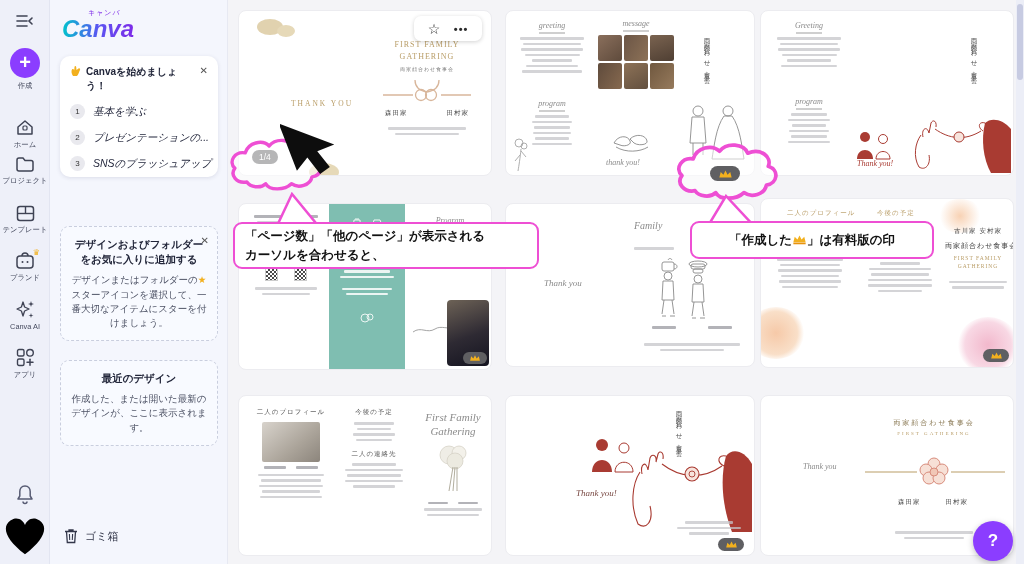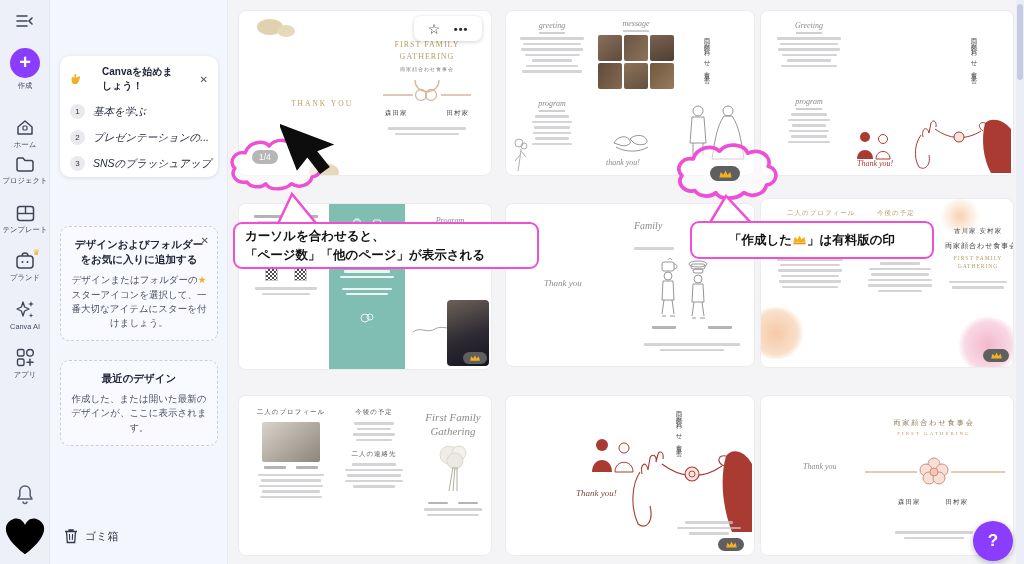--- a/index.html
+++ b/index.html
@@ -19,21 +19,21 @@
   
   .panel { position:absolute; left:50px; top:0; width:178px; height:564px;
     background:#f4f6fd; border-right:1px solid #e7e9f2; z-index:4; }
   .logo-wrap { position:absolute; left:12px; top:8px; }
   .logo-sub { display:block; font-size:7px; color:#7d2ae8; letter-spacing:1px; margin-left:26px; }
   .logo-text { font-size:24px; font-weight:bold; font-style:italic;
     background:linear-gradient(90deg,#00c4cc,#5a55f2,#7d2ae8);
     -webkit-background-clip:text; background-clip:text; color:transparent; line-height:22px; }
   .gs-card { position:absolute; left:10px; top:56px; width:158px; background:#fff;
     border-radius:10px; box-shadow:0 1px 4px rgba(40,40,80,.12); padding:9px 10px 6px; }
-  .gs-head { display:flex; align-items:center; gap:20px; }
+  .gs-head { display:flex; gap:4px; }
   .gs-title { font-size:10px; font-weight:bold; color:#22263a; flex:1; }
   .gs-close { font-size:10px; color:#555; cursor:pointer; }
   .gs-step { display:flex; align-items:center; gap:8px; margin-top:11px; cursor:pointer; }
   .gs-num { width:15px; height:15px; border-radius:50%; background:#e9e9ee; font-size:8px;
     color:#333; text-align:center; line-height:15px; flex:none; }
   .gs-step-label { font-size:10.5px; color:#23273c; white-space:nowrap;font-style:italic; }
   .dash-box { position:absolute; left:10px; width:158px; border:1.5px dashed #c9cede;
     border-radius:9px; padding:10px 9px; background:#f8faff; }
   .dash-title { font-size:10.5px; font-weight:bold; color:#22263a; text-align:center; line-height:1.45; }
   .dash-close { position:absolute; right:8px; top:8px; font-size:10px; color:#555; cursor:pointer; }
@@ -179,20 +179,24 @@
   </div>
 </div>
 
 <div class="heart">
   <svg width="42" height="44" viewBox="0 0 46 44">
     <path d="M23 42 C2 26 -3 12 7 5 C14 0 21 4 23 10 C25 4 32 0 39 5 C49 12 44 26 23 42 Z" fill="#000"></path>
   </svg>
 </div>
 
 <div class="panel">
+  <div class="logo-wrap">
+    <span class="logo-sub">キャンバ</span>
+    <span class="logo-text">Canva</span>
+  </div>
 
   <div class="gs-card">
     <div class="gs-head">
       <svg width="12" height="12" viewBox="0 0 12 12">
         <path d="M3 11 C1.5 9 1 6 2 4.5 C3 3.5 4 4.5 4.2 5.5 L4.5 2 C4.6 .8 6 .8 6.2 2 L6.5 5 L8.5 3.5 C9.5 2.8 10.6 3.8 10 5 C9 7 8.5 9.5 7 11 Z" fill="#f2b01e"></path>
       </svg>
       <span class="gs-title">Canvaを始めましょう！</span>
       <span class="gs-close">✕</span>
     </div>
     <div class="gs-step">
@@ -618,22 +622,22 @@
   </svg>
 
   <svg class="cursor-arrow" style="left:52px;top:116px;" width="82" height="70" viewBox="0 0 41 35">
     <path d="M2 1 L6 26 L12.5 20.5 L17 30 L22.5 27.5 L18 18.5 L27 17 Z" fill="#0d0d0d" transform="rotate(-12 14 15)"></path>
   </svg>
 
   <svg class="tail" style="left:40px;top:192px;" width="60" height="36" viewBox="0 0 60 36">
     <polygon points="8,36 24,2 52,36" fill="#fff" stroke="#ee4fd4" stroke-width="2.5"></polygon>
   </svg>
   <div class="callout-box" style="left:5px;top:222px;width:306px;height:47px;">
+    <span class="callout-text">「ページ数」「他のページ」が表示される</span>
     <span class="callout-text">カーソルを合わせると、</span>
-    <span class="callout-text">「ページ数」「他のページ」が表示される</span>
   </div>
 
   <svg class="cloud" style="left:446px;top:140px;" width="106" height="62" viewBox="0 0 112 66">
     <path d="M22 54 C10 56 2 46 8 38 C0 30 8 18 20 20 C24 8 40 4 48 12 C56 2 74 4 78 14 C92 8 104 18 100 28 C112 32 110 46 98 48 C96 58 82 62 74 56 C66 64 48 64 44 56 C38 62 26 60 22 54 Z" fill="rgba(255,255,255,.55)" stroke="#ee4fd4" stroke-width="4" stroke-linejoin="round"></path>
   </svg>
   <div class="crown-pill" style="left:482px;top:166px;width:30px;height:15px;z-index:8;">
     <svg width="15" height="10" viewBox="0 0 22 14">
       <path d="M2 12 L4 4 L8 8 L11 2 L14 8 L18 4 L20 12 Z" fill="#f2b01e"></path>
     </svg>
   </div>

